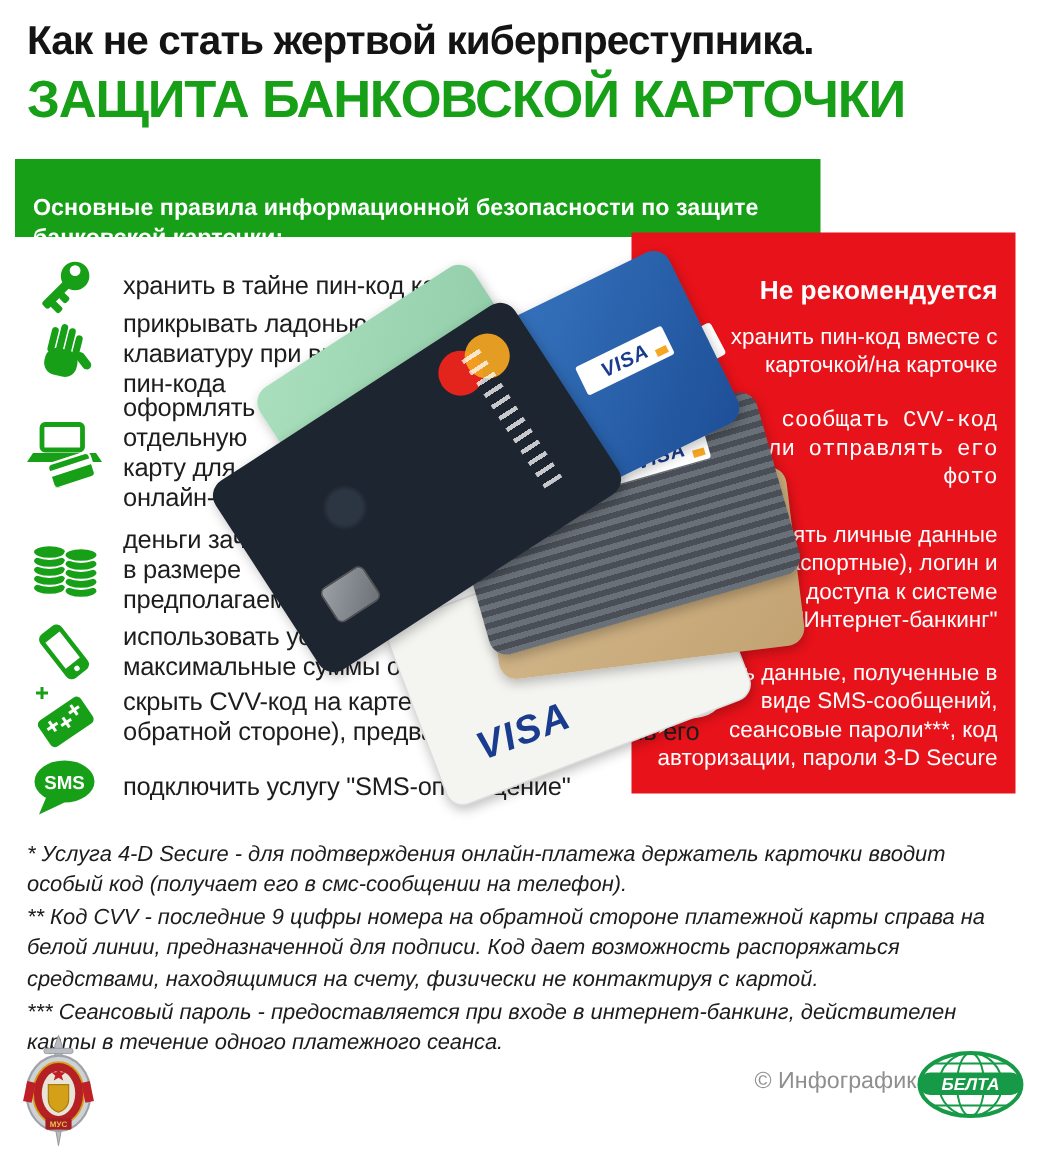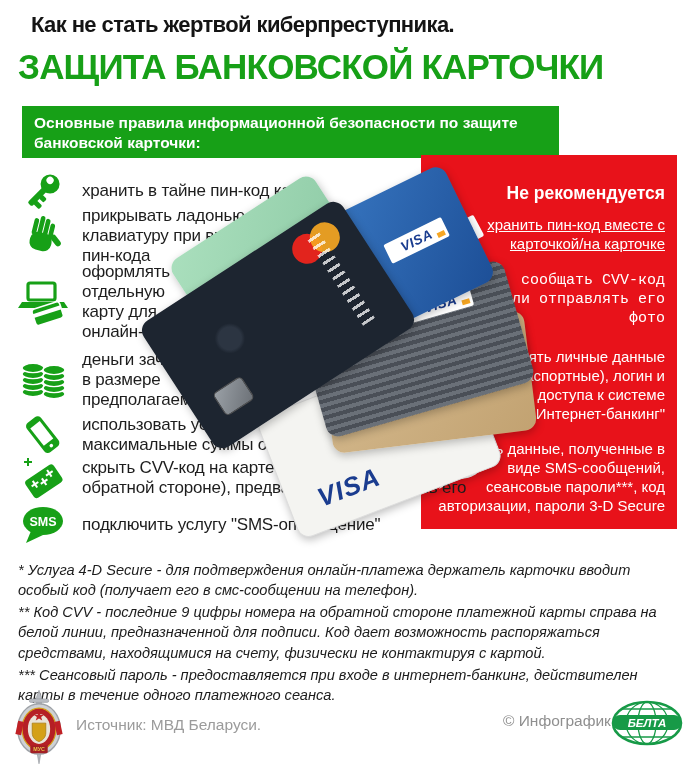--- a/index.html
+++ b/index.html
@@ -1,48 +1,48 @@
 <!DOCTYPE html>
 <html><head>
 <meta charset="utf-8">
 <style>
   html,body{margin:0;padding:0;background:#fff;}
   .poster{position:relative;width:693px;height:768px;background:#fff;overflow:hidden;
           font-family:"Liberation Sans",sans-serif;color:#1d1d1d;}
 
   
-  .title1{position:absolute;left:31px;top:12px;font-size:22px;font-weight:600;
+  .title1{position:absolute;left:18px;top:12px;font-size:27px;font-weight:600;
           letter-spacing:-0.6px;color:#141414;}
   .title2{position:absolute;left:18px;top:47px;font-size:35px;font-weight:800;
           letter-spacing:-0.8px;color:#17a017;}
 
   
-  .banner{position:absolute;left:22px;top:106px;width:537px;height:52px;box-sizing:border-box;
+  .banner{position:absolute;left:10px;top:106px;width:537px;height:52px;box-sizing:border-box;
           background:#17a017;color:#fff;font-size:15.5px;font-weight:700;line-height:1.3;
-          padding:7px 12px;}
+          padding:23px 12px;}
 
   
   .rule{position:absolute;left:18px;display:flex;align-items:center;gap:14px;z-index:3;}
   .ricon{width:50px;display:flex;justify-content:center;flex:0 0 50px;}
   .rtext{font-size:17px;line-height:1.18;letter-spacing:-0.2px;color:#1d1d1d;}
   .r1{top:168px;} .r1 .rtext{width:260px;}
   .r2{top:206px;} .r2 .rtext{width:180px;}
   .r3{top:262px;} .r3 .rtext{width:125px;}
   .r4{top:350px;} .r4 .rtext{width:200px;}
   .r5{top:412px;} .r5 .rtext{width:372px;}
   .r6{top:456px;} .r6 .rtext{width:386px;}
   .r7{top:504px;} .r7 .rtext{width:330px;}
 
   
   .notrec{position:absolute;left:421px;top:155px;width:256px;height:374px;box-sizing:border-box;
           background:#e8121a;color:#fff;padding:12px 12px 8px;text-align:right;overflow:hidden;z-index:1;}
   .nr-title{font-size:17.5px;font-weight:700;margin:16px 0 12px;}
   .nr-item{position:relative;font-size:15px;line-height:1.26;}
   .nr-item .nr-text{position:relative;z-index:2;}
-  .nr1{margin-bottom:18px;} .nr1 .nr-text{margin-left:52px;text-decoration:underline;}
+  .nr1{margin-bottom:18px;} .nr1 .nr-text{margin-left:52px;}
   .nr2{margin-bottom:20px;} .nr2 .nr-text{margin-left:58px;font-family:Liberation Mono, monospace;}
   .nr3{margin-bottom:16px;}
   .nr-ic{position:absolute;left:0;top:0;z-index:1;}
   .nr1 .nr-ic{left:2px;top:-4px;} .nr2 .nr-ic{left:8px;top:0px;}
   .nr3 .nr-ic{left:4px;top:2px;}  .nr4 .nr-ic{left:0px;top:6px;}
 
   
   .cards{position:absolute;left:173px;top:198px;width:305px;height:325px;z-index:5;pointer-events:none;}
   .card{position:absolute;border-radius:12px;box-shadow:0 3px 8px rgba(0,0,0,.25);}
   .card-mint {left:8px;  top:12px; width:170px;height:102px;background:linear-gradient(135deg,#aadfbd,#8cc9a4);transform:rotate(-33deg);z-index:5;}
@@ -315,21 +315,20 @@
       <ellipse cx="32" cy="40" rx="17.5" ry="21.5" fill="#b52025" stroke="#d4a017" stroke-width="1.2"></ellipse>
       <ellipse cx="32" cy="40" rx="11.5" ry="15.5" fill="#e9e4d8"></ellipse>
       <polygon points="32,22 33.5,25.5 37,25.5 34.2,27.8 35.3,31.2 32,29.2 28.7,31.2 29.8,27.8 27,25.5 30.5,25.5" fill="#c02025"></polygon>
       <path d="M25 34 h14 v10 c0 5 -3.5 8 -7 9 c-3.5 -1 -7 -4 -7 -9 Z" fill="#d4a017" stroke="#a87b10" stroke-width="0.8"></path>
       <rect x="9" y="32" width="6" height="14" fill="#c02025" transform="rotate(12 12 39)"></rect>
       <rect x="49" y="32" width="6" height="14" fill="#c02025" transform="rotate(-12 52 39)"></rect>
       <rect x="23" y="57" width="18" height="8" rx="1.5" fill="#a31f24"></rect>
       <text x="32" y="63" text-anchor="middle" font-size="5.5" font-weight="bold" fill="#e8c04a">МУС</text>
     </svg>
   </span>
-  <div class="src">Источник: МВД Беларуси.</div>
   <div class="credit">© Инфографика</div>
   <span class="belta">
     <svg width="74" height="50" viewBox="0 0 74 50">
       <defs>
           <clipPath id="bclip">
             <ellipse cx="37" cy="25" rx="34" ry="21"></ellipse>
           </clipPath>
         </defs>
       <ellipse cx="37" cy="25" rx="34" ry="21" fill="#fff" stroke="#179a47" stroke-width="2.6"></ellipse>
       <g clip-path="url(#bclip)" stroke="#179a47" stroke-width="1.3" fill="none">

